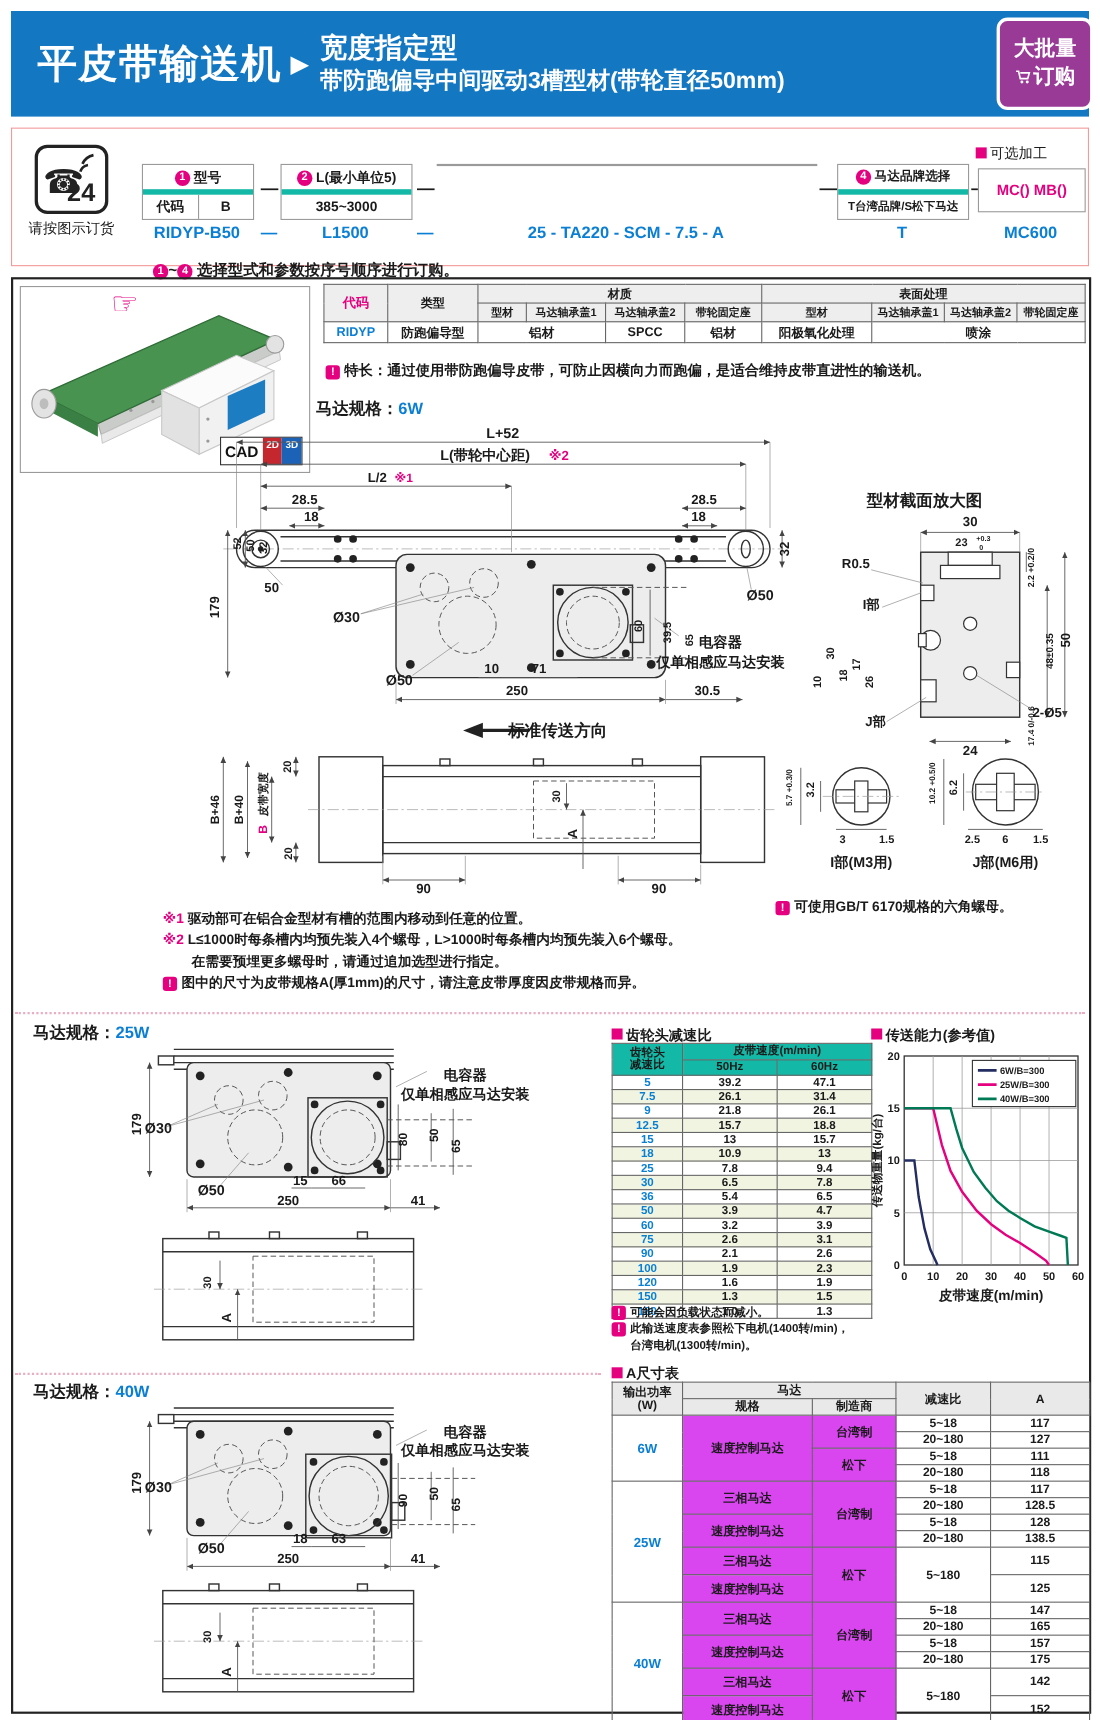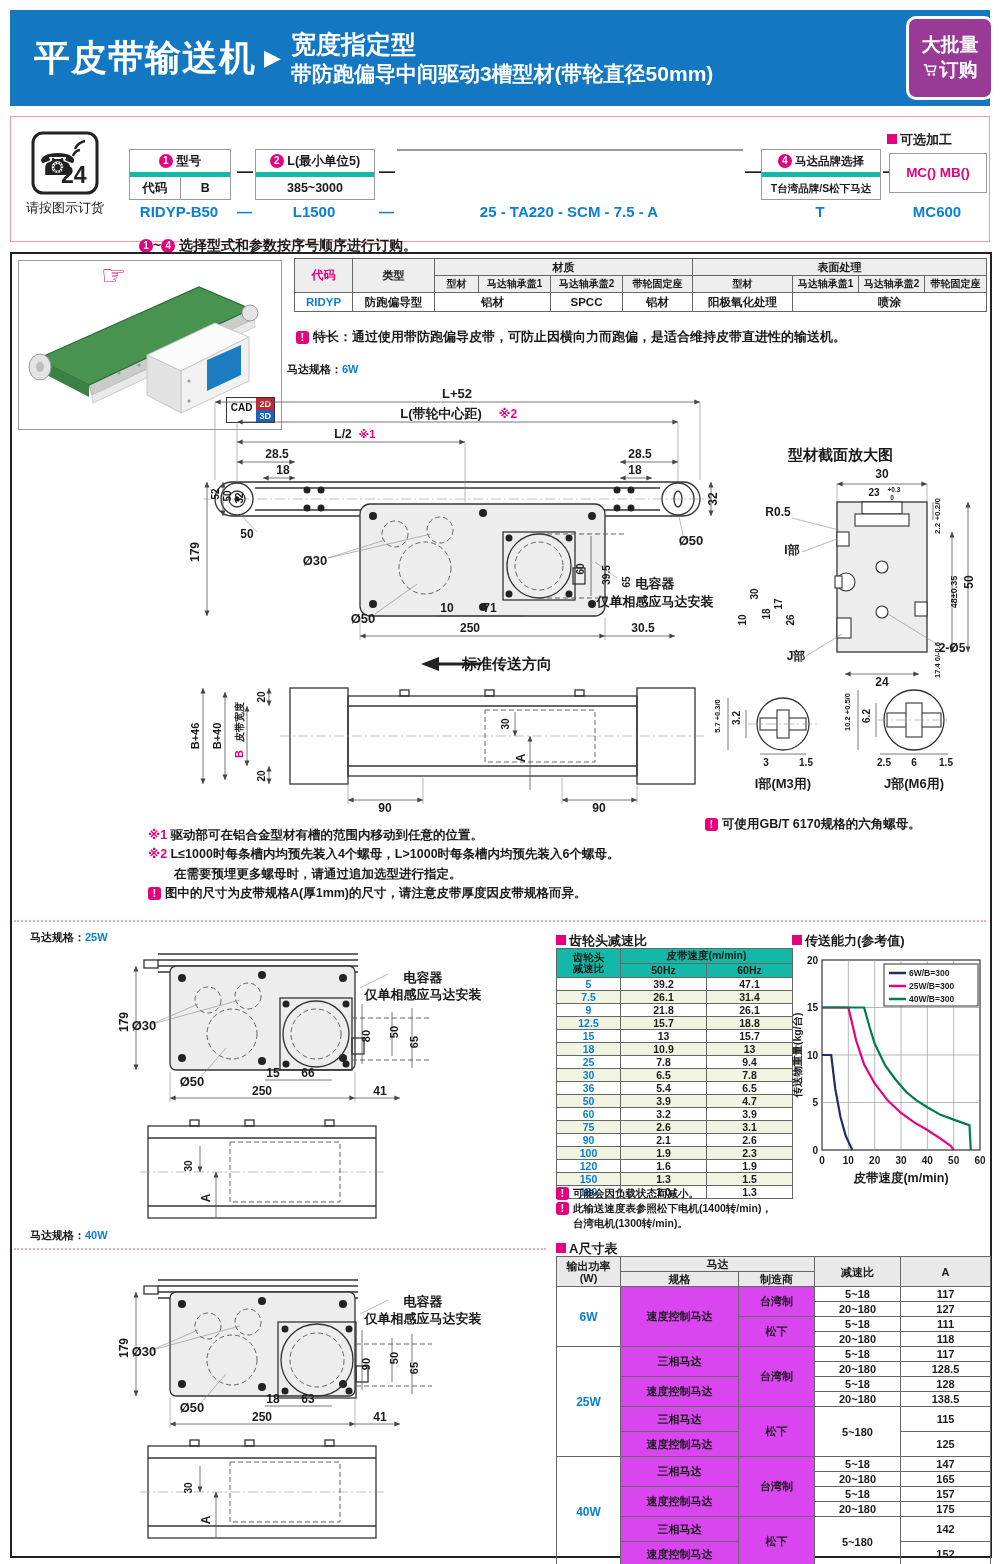--- a/index.html
+++ b/index.html
@@ -28,37 +28,37 @@
   .obox .c > div + div{border-left:1px solid #9a9a9a}
   .dash{position:absolute;font-weight:bold;font-size:16px}
   .exv{position:absolute;color:#0a7fd4;font-weight:bold;font-size:15px;text-align:center}
   .instr{position:absolute;left:128px;top:120px;font-weight:bold;font-size:14px}
   .cap{position:absolute;font-weight:normal;font-size:13px;text-align:center}
   .hand{position:absolute;left:90px;top:142px;color:#e4007f;font-size:28px;font-weight:bold}
   
   .main{left:10px;top:252px;width:978px;height:1302px;border:2px solid #222}
   .imgbox{left:18px;top:260px;width:262px;height:168px;border:1px solid #9a9a9a}
   .cadbadge{position:absolute;right:6px;bottom:6px;display:flex;border:1px solid #333;background:#fff;font-weight:bold}
-  .cadbadge .cadt{font-size:10px;padding:4px 4px;color:#111}
-  .cadbadge .dd{display:flex;flex-direction:column}
+  .cadbadge .cadt{font-size:14px;padding:4px 4px;color:#111}
+  .cadbadge .dd{display:flex;}
   .cadbadge .d2{background:#c4272e;color:#fff;font-size:9px;padding:1px 3px;text-align:center}
   .cadbadge .d3{background:#1c63b7;color:#fff;font-size:9px;padding:1px 3px;text-align:center}
   
   table{border-collapse:collapse}
   .mat{left:294px;top:258px}
   .mat td{border:1px solid #666;font-weight:bold;text-align:center;padding:0 1px;height:16px}
   .mat .hh{background:#eee;font-size:11px}
   .mat .sub{background:#eee;font-size:10px}
   .mat .code{color:#e4007f;font-size:12px;background:#eee}
   .mat .blue{color:#0a7fd4;font-size:12px}
   .mat .body{font-size:11.5px;height:18px}
   .feature{left:296px;top:328px;font-size:13px;font-weight:bold}
   .info{display:inline-block;width:13px;height:13px;background:#e4007f;color:#fff;border-radius:3px;
         font-size:10px;line-height:13px;text-align:center;font-weight:bold;margin-right:4px}
-  .seclabel{position:absolute;font-size:11px;font-weight:bold}
+  .seclabel{position:absolute;font-size:15px;font-weight:bold}
   .seclabel .w{color:#0a7fd4}
   .capnote{position:absolute;font-weight:bold;font-size:13px;line-height:1.3;text-align:center}
   .notes{left:148px;top:826px;font-size:12.5px;font-weight:bold;line-height:1.55}
   .notes .mk{color:#e4007f}
   .gbt{left:705px;top:816px;font-size:12.5px;font-weight:bold}
   .divider{position:absolute;border-top:2px dotted #eaaec2}
   
   .gear-title,.chart-title,.atab-title{position:absolute;font-size:13px;font-weight:bold}
   .gear{left:556px;top:948px}
   .gear td,.gear th{border:1px solid #666;font-weight:bold;text-align:center}
@@ -145,21 +145,21 @@
     <div class="obox" style="left:386px;top:32px;width:344px">
     </div>
     <div class="dash" style="left:734px;top:46px">—</div>
     <div class="obox" style="left:750px;top:32px;width:118px">
       <div class="t" style="font-size:11.5px"><span class="numcirc">4</span> <span>马达品牌选择</span></div>
       <div class="c" style="font-size:10.5px">
           <div>T台湾品牌/S松下马达</div>
         </div>
     </div>
     <div class="dash" style="left:872px;top:46px">—</div>
-    <div class="abs" style="left:876px;top:14px;font-size:13px;font-weight:bold">
+    <div class="abs" style="left:876px;top:14px;font-size:13px;font-weight:normal">
       <span class="sq"></span><span>可选加工</span>
     </div>
     <div class="obox" style="left:878px;top:36px;width:96px">
       <div class="c" style="height:38px;line-height:38px;color:#e4007f;font-size:13.5px">
           <div>MC()  MB()</div>
         </div>
     </div>
 
     <div class="exv" style="left:118px;top:86px;width:100px">RIDYP-B50</div>
     <div class="exv" style="left:226px;top:86px">—</div>
@@ -798,21 +798,21 @@
           <td rowspan="2">5~180</td>
           <td>142</td>
         </tr>
       <tr class="tall">
           <td class="sp">速度控制马达</td>
           <td>152</td>
         </tr>
     </tbody>
   </table>
 
-  <div class="seclabel" style="left:30px;top:1228px">
+  <div class="seclabel" style="left:30px;top:1256px">
     <span>马达规格：</span><span class="w">40W</span>
   </div>
   <svg class="abs" style="left:40px;top:1274px" width="500" height="164" viewBox="0 0 500 164">
     <line class="geo" x1="118" y1="6" x2="318" y2="6"></line>
       <line class="geo" x1="118" y1="12" x2="318" y2="12"></line>
     <line class="geo" x1="118" y1="18" x2="318" y2="18"></line>
       <line class="geo" x1="118" y1="24" x2="318" y2="24"></line>
     <rect class="geo" x="104" y="12" width="14" height="8"></rect>
     <rect class="geof" x="130" y="18" width="185" height="104" rx="6"></rect>
     <circle class="bolt" cx="142" cy="30" r="4"></circle>

